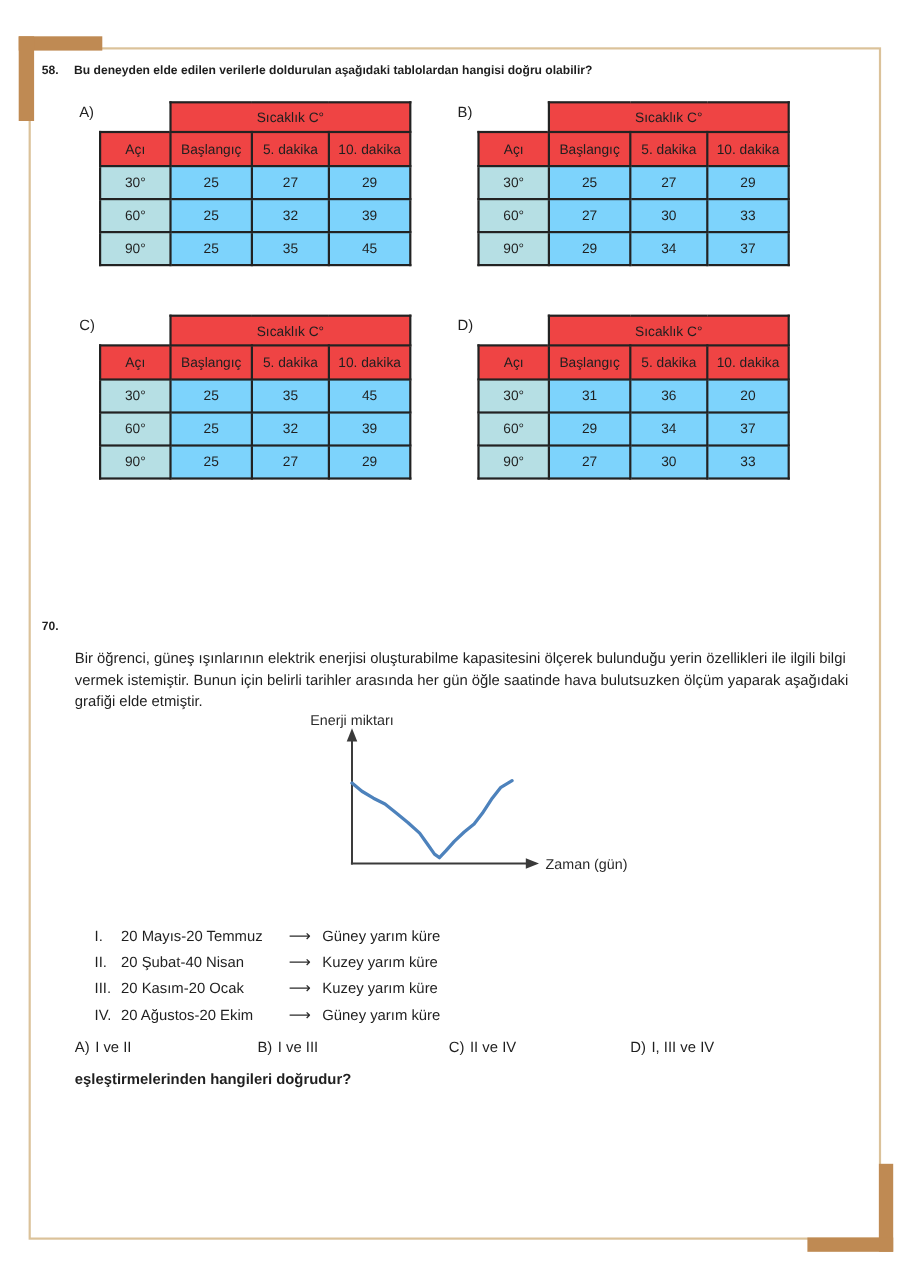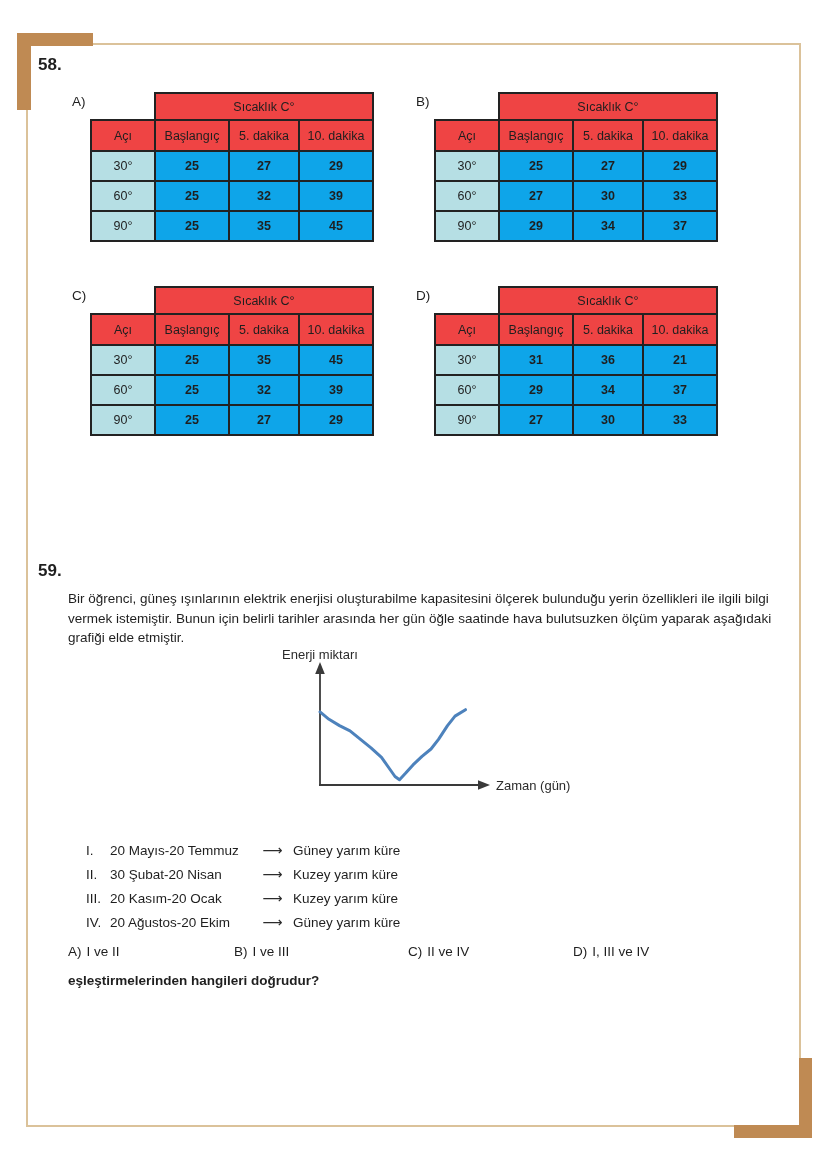--- a/index.html
+++ b/index.html
@@ -6,33 +6,33 @@
   .canvas{position:relative;width:828px;height:1171px;background:#ffffff;
           font-family:"Liberation Sans",sans-serif;color:#1f1f1f;overflow:hidden;}
   .frame{position:absolute;left:26px;top:43px;width:775px;height:1084px;
          border:2px solid #dbc29a;box-sizing:border-box;}
   .deco{position:absolute;background:#bf8a53;}
   .deco-tl-h{left:17px;top:33px;width:76px;height:13px;}
   .deco-tl-v{left:17px;top:33px;width:14px;height:77px;}
   .deco-br-v{left:799px;top:1058px;width:13px;height:80px;}
   .deco-br-h{left:734px;top:1125px;width:78px;height:13px;}
 
-  .q-header{position:absolute;display:flex;gap:14px;font-weight:bold;font-size:17px;line-height:17px;}
+  .q-header{position:absolute;display:flex;gap:14px;font-weight:bold;font-size:11px;line-height:17px;}
   #q58h{left:38px;top:56px;width:760px;}
   #q59h{left:38px;top:562px;width:762px;font-weight:bold;}
   #q59h .intro{font-weight:normal;font-style:italic;}
 
   .tblock{position:absolute;}
   .tlabel{position:absolute;left:0;top:2px;font-size:13.5px;}
   table.qtable{border-collapse:collapse;margin-left:18px;font-size:12.5px;}
   table.qtable td{border:2px solid #222;text-align:center;vertical-align:middle;padding:0;}
   table.qtable td.spacer{border:none;background:none;}
   .hcell{background:#ef4444;}
   .acell{background:#b6dfe4;}
-  .dcell{background:#0ea5e9;font-weight:bold;}
+  .dcell{background:#7dd3fc;}
   tr.sprow td{height:25px;}
   tr.hrow td{height:29px;margin-left:12px;}
   tr.drow td{height:28px;}
   .c0{width:64px;}.c1{width:74px;}.c2{width:70px;}.c3{width:74px;}
 
   .para{position:absolute;left:68px;top:589px;width:727px;font-size:13.5px;line-height:19.5px;}
   .chart{position:absolute;left:268px;top:643px;}
   .chart text{font-size:13px;fill:#2b2b2b;font-family:"Liberation Sans",sans-serif;}
   .bold-line{position:absolute;font-weight:bold;font-size:13.5px;}
   #prompt59{left:68px;top:808px;width:700px;}
@@ -54,20 +54,21 @@
 
 <div class="canvas">
   <div class="frame"></div>
   <div class="deco deco-tl-h"></div>
   <div class="deco deco-tl-v"></div>
   <div class="deco deco-br-v"></div>
   <div class="deco deco-br-h"></div>
 
   <div class="q-header" id="q58h">
     <span>58.</span>
+    <span>Bu deneyden elde edilen verilerle doldurulan aşağıdaki tablolardan hangisi doğru olabilir?</span>
   </div>
 
   <div class="tblock" style="left:72px;top:92px;">
     <span class="tlabel">A)</span>
     <table class="qtable">
       <colgroup>
           <col class="c0">
           <col class="c1">
           <col class="c2">
           <col class="c3">
@@ -206,40 +207,40 @@
         <tr class="hrow t-heads">
             <td class="hcell">Açı</td>
             <td class="hcell">Başlangıç</td>
             <td class="hcell">5. dakika</td>
             <td class="hcell">10. dakika</td>
           </tr>
       <tr class="drow">
             <td class="acell">30°</td>
             <td class="dcell">31</td>
             <td class="dcell">36</td>
-            <td class="dcell">21</td>
+            <td class="dcell">20</td>
           </tr>
           <tr class="drow">
             <td class="acell">60°</td>
             <td class="dcell">29</td>
             <td class="dcell">34</td>
             <td class="dcell">37</td>
           </tr>
           <tr class="drow">
             <td class="acell">90°</td>
             <td class="dcell">27</td>
             <td class="dcell">30</td>
             <td class="dcell">33</td>
           </tr>
         </tbody>
     </table>
   </div>
 
   <div class="q-header" id="q59h">
-    <span>59.</span>
+    <span>70.</span>
   </div>
 
   <div class="para">Bir öğrenci, güneş ışınlarının elektrik enerjisi oluşturabilme kapasitesini ölçerek bulunduğu yerin özellikleri ile ilgili bilgi vermek istemiştir. Bunun için belirli tarihler arasında her gün öğle saatinde hava bulutsuzken ölçüm yaparak aşağıdaki grafiği elde etmiştir.</div>
 
   <svg class="chart" width="320" height="172" viewBox="0 0 320 172">
     <text x="14" y="16">Enerji miktarı</text>
     <line x1="52" y1="28" x2="52" y2="143" stroke="#3a3a3a" stroke-width="1.8"></line>
     <polygon points="52,19 47.2,31 56.8,31" fill="#3a3a3a"></polygon>
     <line x1="51" y1="142" x2="213" y2="142" stroke="#3a3a3a" stroke-width="1.8"></line>
     <polygon points="222,142 210,137.2 210,146.8" fill="#3a3a3a"></polygon>
@@ -250,21 +251,21 @@
 
   <div class="items">
     <div class="item-row">
       <span class="i-num">I.</span>
       <span class="i-left">20 Mayıs-20 Temmuz</span>
       <span class="i-arrow">⟶</span>
       <span class="i-right">Güney yarım küre</span>
     </div>
     <div class="item-row">
       <span class="i-num">II.</span>
-      <span class="i-left">30 Şubat-20 Nisan</span>
+      <span class="i-left">20 Şubat-40 Nisan</span>
       <span class="i-arrow">⟶</span>
       <span class="i-right">Kuzey yarım küre</span>
     </div>
     <div class="item-row">
       <span class="i-num">III.</span>
       <span class="i-left">20 Kasım-20 Ocak</span>
       <span class="i-arrow">⟶</span>
       <span class="i-right">Kuzey yarım küre</span>
     </div>
     <div class="item-row">

